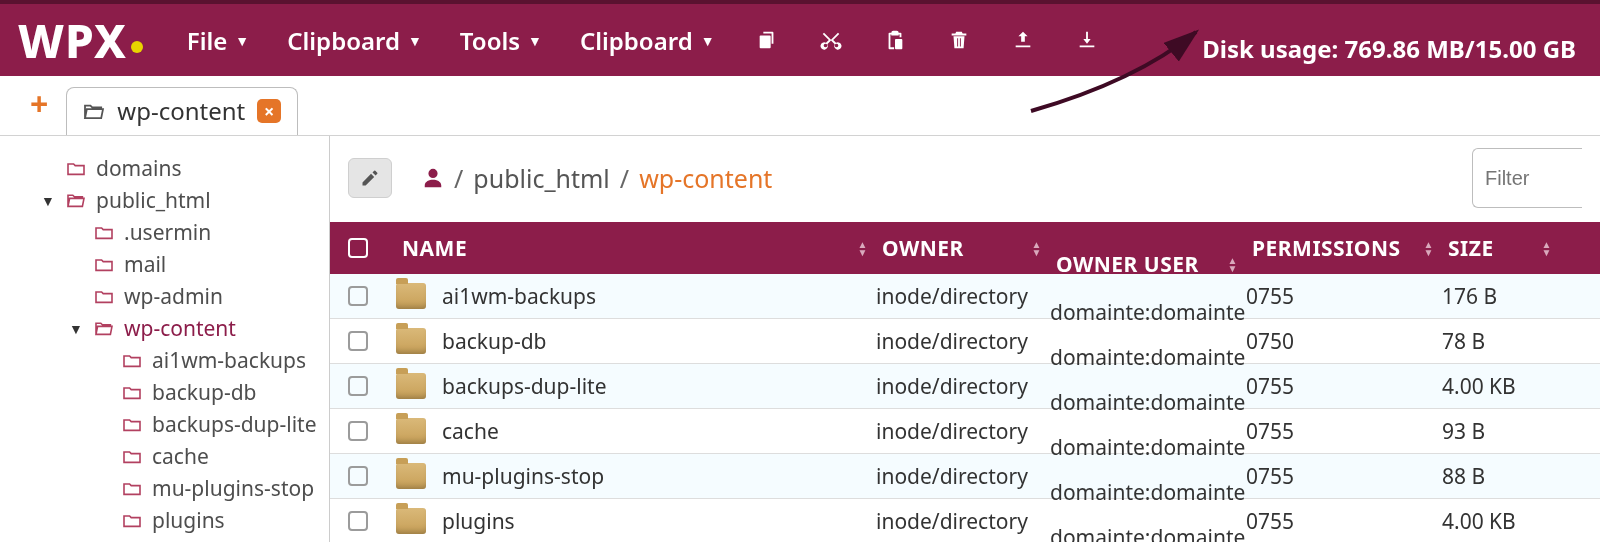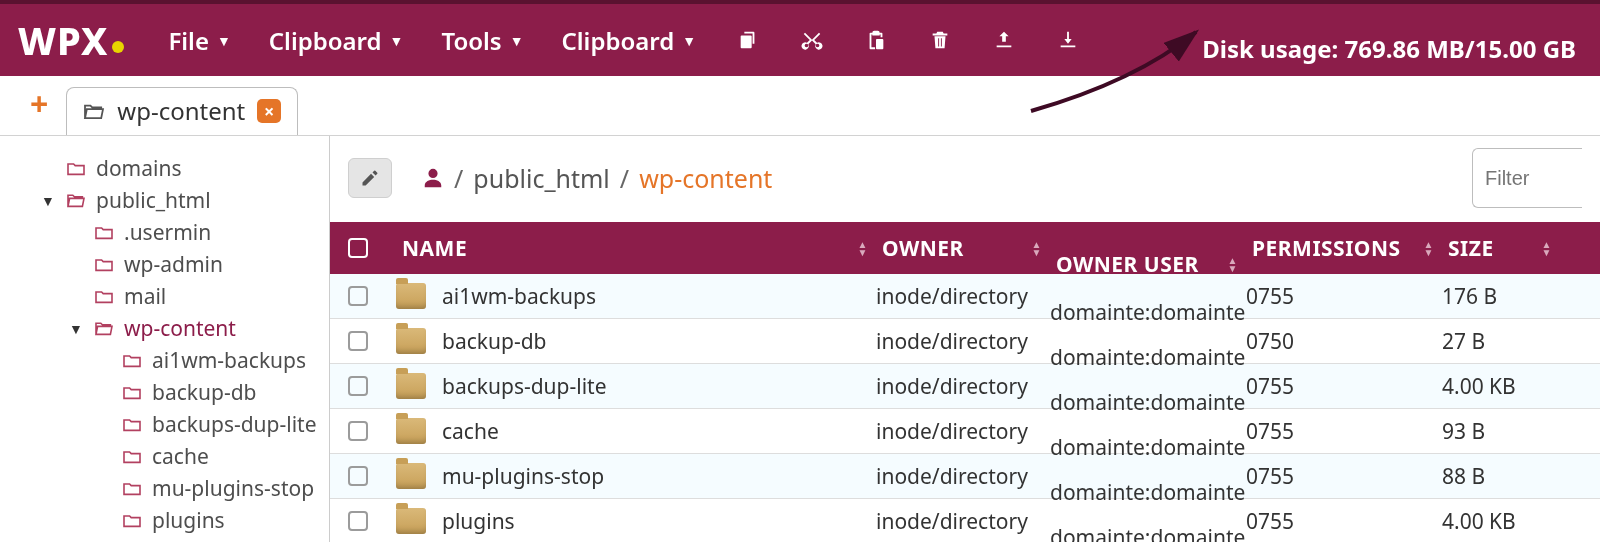--- a/index.html
+++ b/index.html
@@ -14,21 +14,21 @@
   
   .topbar {
     height:76px;
     background:var(--brand);
     border-top:4px solid #5a1230;
     display:flex;
     align-items:center;
     padding:0 24px 0 18px;
     color:#fff;
   }
-  .logo { display:flex; align-items:center; font-weight:800; font-size:38px; letter-spacing:1px; }
+  .logo { display:flex; align-items:center; font-weight:800; font-size:46px; letter-spacing:1px; }
   .logo .dot { width:12px; height:12px; border-radius:50%; background:#e8d400; display:inline-block; margin-left:4px; margin-top:14px; }
   .menus { display:flex; align-items:center; gap:38px; margin-left:44px; font-size:24px; font-weight:600; }
   .menu-item { display:flex; align-items:center; gap:8px; cursor:pointer; }
   .caret { font-size:14px; }
   .tool-icons { display:flex; align-items:center; gap:40px; margin-left:40px; }
   .tool-icons .ico { width:24px; height:24px; display:flex; align-items:center; justify-content:center; cursor:pointer; }
   .tool-icons svg { fill:#fff; }
   .disk { margin-left:auto; font-size:24px; font-weight:700; white-space:nowrap;margin-top:17px; }
   
   .tabstrip { height:60px; display:flex; align-items:flex-end; padding-left:30px; border-bottom:1px solid #d2d2d2; }
@@ -194,28 +194,28 @@
         <svg class="folder-icon closed" viewBox="0 0 24 20" width="20" height="16">
           <path fill="none" stroke="#b24060" stroke-width="2" d="M2 5h7l2 2h11v11H2z"></path>
         </svg>
         <span>.usermin</span>
       </div>
       <div class="tree-row level-1">
         <span class="arrow"></span>
         <svg class="folder-icon closed" viewBox="0 0 24 20" width="20" height="16">
           <path fill="none" stroke="#b24060" stroke-width="2" d="M2 5h7l2 2h11v11H2z"></path>
         </svg>
+        <span>mail</span>
+      </div>
+      <div class="tree-row level-1">
+        <span class="arrow"></span>
+        <svg class="folder-icon closed" viewBox="0 0 24 20" width="20" height="16">
+          <path fill="none" stroke="#b24060" stroke-width="2" d="M2 5h7l2 2h11v11H2z"></path>
+        </svg>
         <span>wp-admin</span>
-      </div>
-      <div class="tree-row level-1">
-        <span class="arrow"></span>
-        <svg class="folder-icon closed" viewBox="0 0 24 20" width="20" height="16">
-          <path fill="none" stroke="#b24060" stroke-width="2" d="M2 5h7l2 2h11v11H2z"></path>
-        </svg>
-        <span>mail</span>
       </div>
       <div class="tree-row level-1 active">
         <span class="arrow">▼</span>
         <svg class="folder-icon open" viewBox="0 0 24 20" width="20" height="16">
           <path fill="none" stroke="#b24060" stroke-width="2" d="M2 4h6l2 2h10v2H4l-2 10V4zM4 8h18l-2 10H2z"></path>
         </svg>
         <span>wp-content</span>
       </div>
       <div class="tree-row level-2">
         <span class="arrow"></span>
@@ -323,21 +323,21 @@
           <div class="col-check">
             <span class="check"></span>
           </div>
           <div class="col-name">
             <span class="dir-icon"></span>
             <span>backup-db</span>
           </div>
           <div class="col-type">inode/directory</div>
           <div class="col-owner">domainte:domainte</div>
           <div class="col-perm">0750</div>
-          <div class="col-size">27 B</div>
+          <div class="col-size">78 B</div>
         </div>
         <div class="row">
           <div class="col-check">
             <span class="check"></span>
           </div>
           <div class="col-name">
             <span class="dir-icon"></span>
             <span>backups-dup-lite</span>
           </div>
           <div class="col-type">inode/directory</div>

